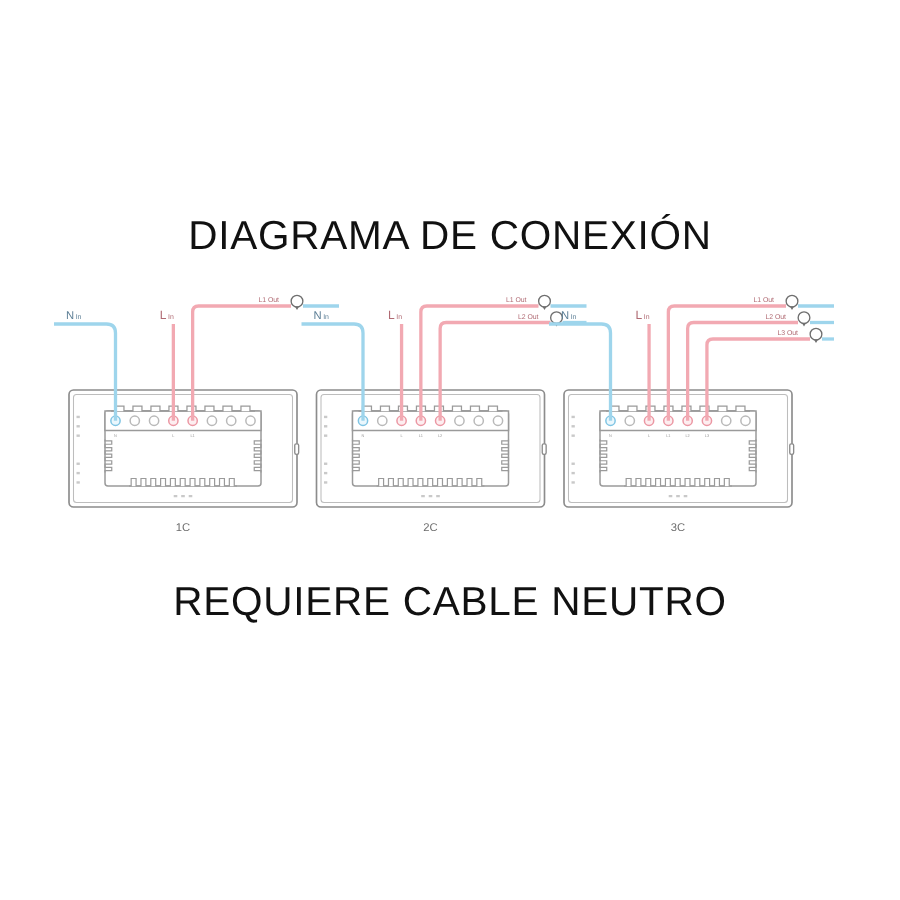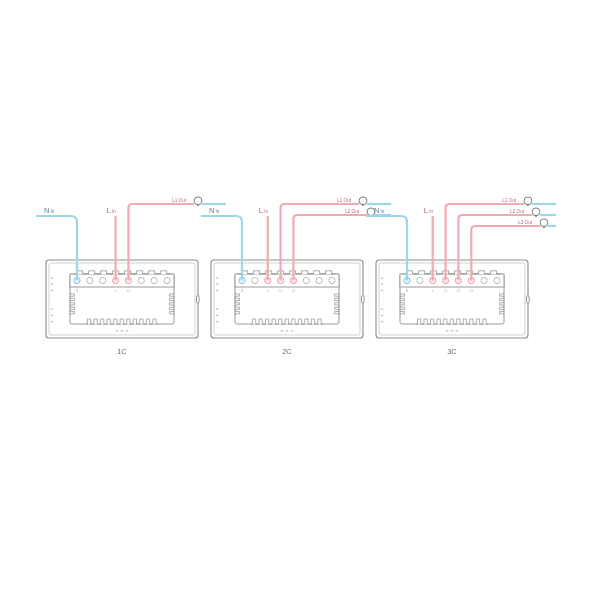--- a/index.html
+++ b/index.html
@@ -78,20 +78,21 @@
     fill: #9a9a9a;
     font-family: "Liberation Sans", sans-serif;
     text-anchor: middle;
   }
 </style>
 </head>
 <body>
 
 <div id="stage">
 
+  <div class="title-text" id="title-main">DIAGRAMA DE CONEXIÓN</div>
 
   <div id="diagram-area">
     <svg class="diagram-svg" viewBox="0 0 600 180">
       <g id="panels-root">
           <g>
             <rect x="46" y="70" width="152" height="78" rx="3" fill="#ffffff" stroke="#8c8c8c" stroke-width="1.1"></rect>
             <rect x="49" y="73" width="146" height="72" rx="2" fill="none" stroke="#bdbdbd" stroke-width="0.7"></rect>
             <rect x="51" y="87.16" width="2.2" height="1.6" fill="#c9c9c9"></rect>
             <rect x="51" y="93.4" width="2.2" height="1.6" fill="#c9c9c9"></rect>
             <rect x="51" y="99.64" width="2.2" height="1.6" fill="#c9c9c9"></rect>
@@ -245,14 +246,15 @@
                 <path d="M 542.5 36.2 L 545.5 36.2 L 544 38.6 Z" fill="#6f6f6f"></path>
               </g>
               <text x="532" y="33.5" class="wire-label out-label" text-anchor="end">L3<tspan dx="1.2">Out</tspan></text>
             </g>
             <text x="452" y="164" class="panel-caption">3C</text>
           </g>
         </g>
     </svg>
   </div>
 
+  <div class="title-text" id="title-footer">REQUIERE CABLE NEUTRO</div>
 
 </div>
 
 </body></html>

